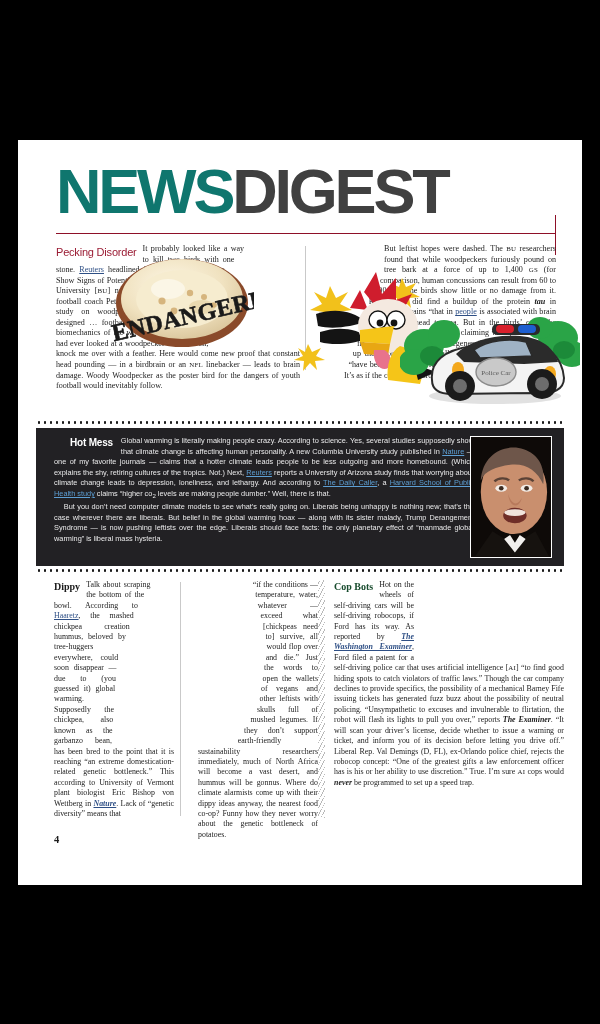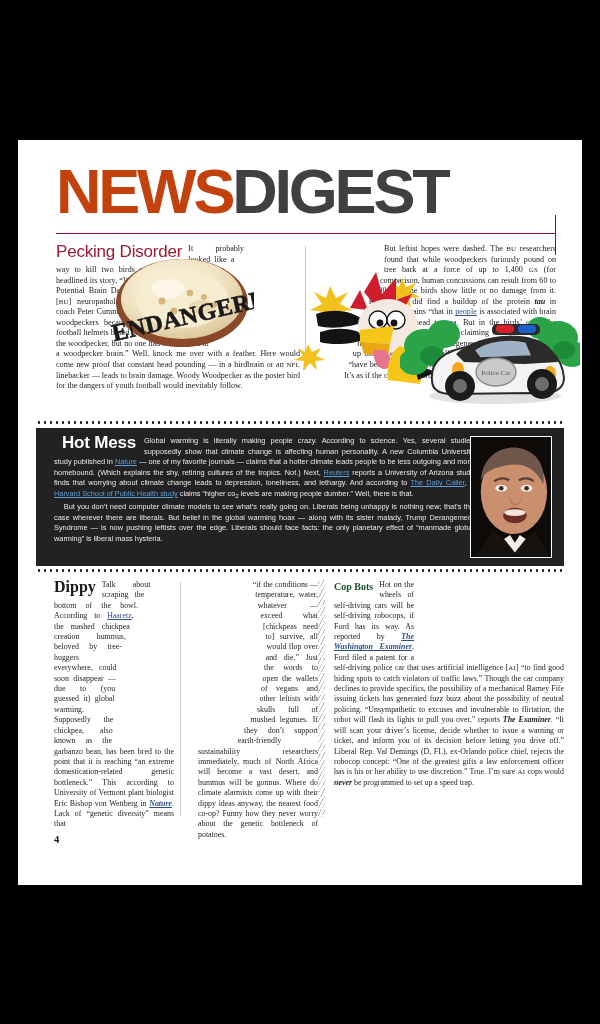--- a/index.html
+++ b/index.html
@@ -23,21 +23,21 @@
     position: absolute;
     left: 38px; top: 22px;
     width: 500px;
     font-family: "Liberation Sans", sans-serif;
     font-weight: bold;
     font-size: 63px;
     letter-spacing: -3.2px;
     line-height: 0.95;
     white-space: nowrap;
   }
-  .mh-news  { color: #c2410c; }
+  .mh-news  { color: #0f766e; }
   .mh-digest{ color: #404040; }
   .mast-rule {
     position: absolute;
     left: 38px; top: 93px;
     width: 500px; height: 1.4px;
     background: #8e1028;
   }
   .mast-tick {
     position: absolute;
     left: 537px; top: 75px;
@@ -65,21 +65,21 @@
 
   
   #art-pecking {
     position: absolute;
     left: 38px; top: 104px;
     width: 500px; height: 130px;
   }
   .pd-head {
     float: left;
     font-family: "Liberation Sans", sans-serif;
-    font-size: 17px;
+    font-size: 11px;
     color: #9a1b33;
     letter-spacing: -.2px;
     line-height: 14px;
     margin: 1px 6px 0 0;
     white-space: nowrap;
   }
   #pd-col-l {
     position: absolute; left: 0; top: 0;
     width: 244px; height: 128px;
   }
@@ -142,24 +142,24 @@
     font-family: "Liberation Sans", sans-serif;
     font-size: 7.35px;
     line-height: 10.6px;
     color: #e9e9ea;
     text-align: justify;
   }
   .hm-head {
     float: left;
     font-family: "Liberation Sans", sans-serif;
     font-weight: bold;
-    font-size: 17px;
+    font-size: 10px;
     color: #ffffff;
     line-height: 13px;
-    margin: 0 8px 0 8px;
+    margin: 0 8px 0 16px;
     letter-spacing: -.2px;
     white-space: nowrap;
   }
   #hm-text .lnk { color: #5d9fd4; }
   #gore-photo {
     position: absolute;
     right: 12px; top: 8px;
     width: 82px; height: 122px;
     border: 1.2px solid #ffffff;
     overflow: hidden;
@@ -174,21 +174,21 @@
   }
   .lcol { position: absolute; top: 0; height: 238px; }
   #col-dippy-a { left: 18px;  width: 120px; }
   #col-dippy-b { left: 150px; width: 120px; margin-left: 12px; }
   #col-cop     { left: 298px; width: 230px; }
 
   .dippy-head {
     float: left;
     font-family: "Liberation Serif", serif;
     font-weight: bold;
-    font-size: 16px;
+    font-size: 10px;
     color: #1c1c1c;
     line-height: 14px;
     margin: 0 6px 0 0;
     white-space: nowrap;
   }
   .cop-head {
     float: left;
     font-family: "Liberation Serif", serif;
     font-weight: bold;
     font-size: 10px;

